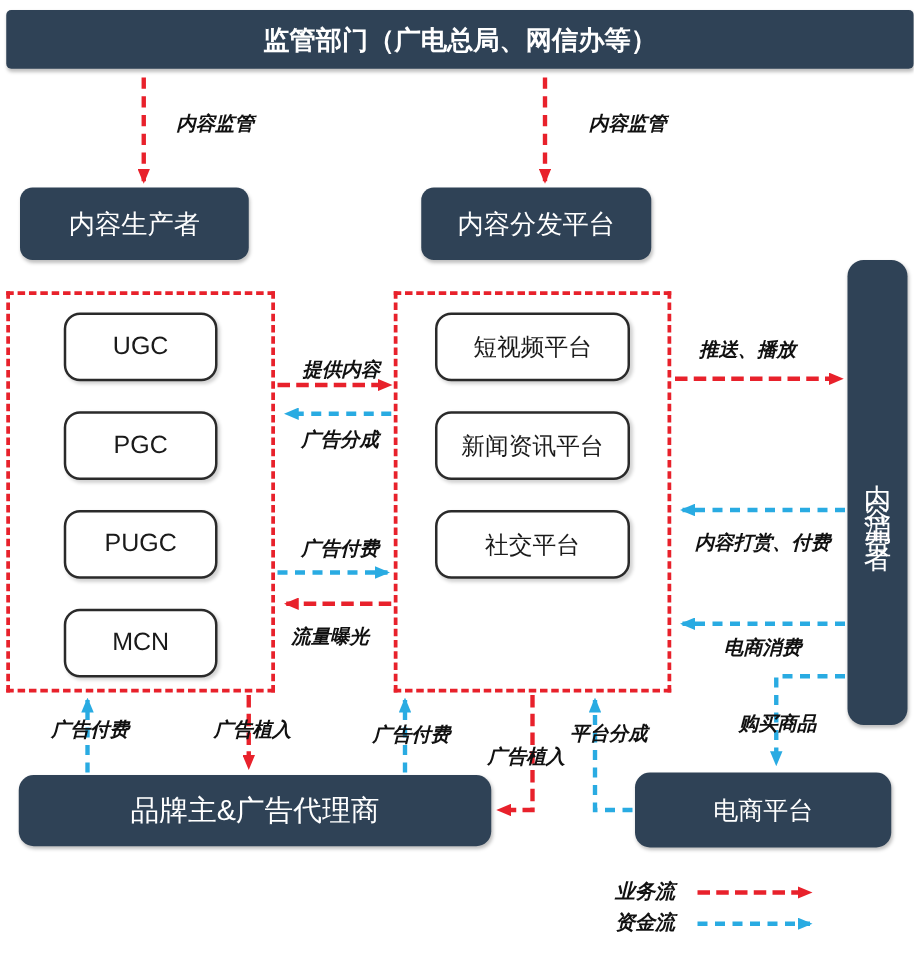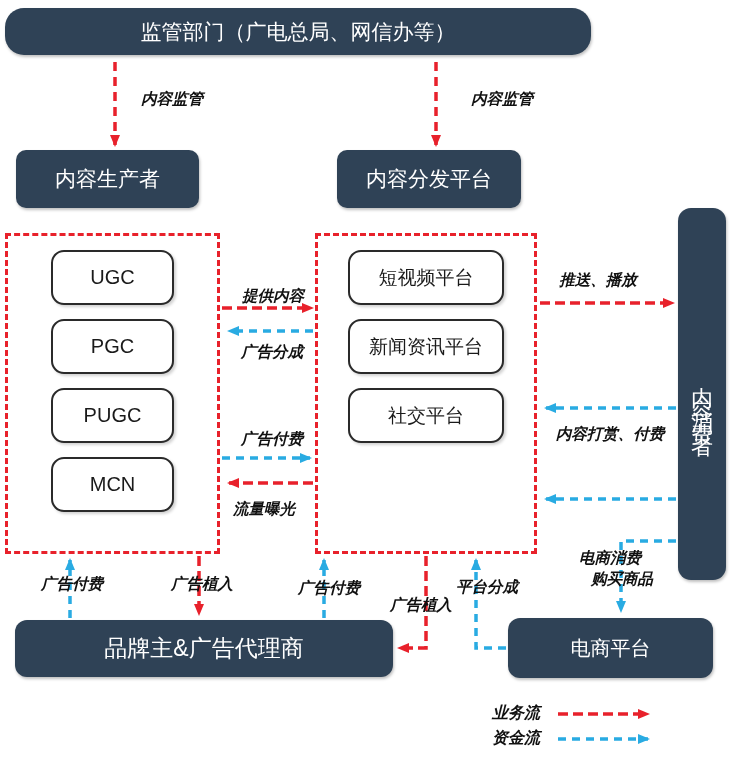--- a/index.html
+++ b/index.html
@@ -4,31 +4,31 @@
 <style>
   * { margin:0; padding:0; box-sizing:border-box; }
   html,body { width:731px; height:773px; background:#ffffff; overflow:hidden;
               font-family:"Liberation Sans", sans-serif; }
   .diagram { position:relative; width:731px; height:773px; background:#fff; }
   svg.arrows { position:absolute; left:0; top:0; width:731px; height:773px; pointer-events:none; }
 
   .node { position:absolute; background:#2f4256; color:#ffffff; display:flex;
           align-items:center; justify-content:center; border-radius:10px;
           box-shadow:1px 2px 3px rgba(0,0,0,.25); }
-  .node-regulator   { left:5px;   top:8px;   width:586px; height:47px; font-size:21px; border-radius:19px; }
+  .node-regulator   { left:5px;   top:8px;   width:726px; height:47px; font-size:21px; border-radius:4px;font-weight:bold; }
   .node-producer    { left:16px;  top:150px; width:183px; height:58px; font-size:21px; }
   .node-distributor { left:337px; top:150px; width:184px; height:58px; font-size:21px; }
   .node-consumer    { left:678px; top:208px; width:48px;  height:372px; font-size:22px;
                       border-radius:13px; writing-mode:vertical-rl; text-orientation:upright;
                       letter-spacing:12px; padding-top:10px; }
   .node-advertiser  { left:15px;  top:620px; width:378px; height:57px; font-size:23px; border-radius:12px; }
   .node-ecommerce   { left:508px; top:618px; width:205px; height:60px; font-size:20px; border-radius:12px; }
 
   .group { position:absolute; border:3px dashed #e8212b; display:flex; flex-direction:column;
-           align-items:center; padding-top:14px; gap:14px; }
+           align-items:center; padding-top:14px; gap:24px; }
   .group-producers { left:5px;   top:233px; width:215px; height:321px; }
   .group-platforms { left:315px; top:233px; width:222px; height:321px; }
   .wbox { background:#fff; border:2px solid #2a2a2a; border-radius:13px; color:#1a1a1a;
           display:flex; align-items:center; justify-content:center; height:55px;
           box-shadow:2px 2px 3px rgba(0,0,0,.18); flex:0 0 auto; }
   .group-producers .wbox { width:123px; font-size:20px; }
   .group-platforms .wbox { width:156px; font-size:19px; }
 
   .lbl { position:absolute; transform:translateX(-50%); white-space:nowrap;
          font-size:15.5px; font-weight:bold; color:#111;font-style:italic; }
@@ -89,21 +89,21 @@
   </div>
 
   <div class="lbl" style="left:172px; top:89px;">内容监管</div>
   <div class="lbl" style="left:502px; top:89px;">内容监管</div>
   <div class="lbl" style="left:273px; top:286px;">提供内容</div>
   <div class="lbl" style="left:272px; top:342px;">广告分成</div>
   <div class="lbl" style="left:272px; top:429px;">广告付费</div>
   <div class="lbl" style="left:264px; top:499px;text-align:right;">流量曝光</div>
   <div class="lbl" style="left:598px; top:270px;">推送、播放</div>
   <div class="lbl" style="left:610px; top:424px;">内容打赏、付费</div>
-  <div class="lbl" style="left:610px; top:508px;margin-top:40px;">电商消费</div>
+  <div class="lbl" style="left:610px; top:508px;">电商消费</div>
   <div class="lbl" style="left:622px; top:569px;">购买商品</div>
   <div class="lbl" style="left:72px;  top:574px;">广告付费</div>
   <div class="lbl" style="left:202px; top:574px;">广告植入</div>
   <div class="lbl" style="left:329px; top:578px;">广告付费</div>
   <div class="lbl" style="left:421px; top:595px;">广告植入</div>
   <div class="lbl" style="left:487px; top:577px;">平台分成</div>
 
   <div class="lbl legend-lbl" style="left:516px; top:703px;">业务流</div>
   <div class="lbl legend-lbl" style="left:516px; top:728px;">资金流</div>
 

